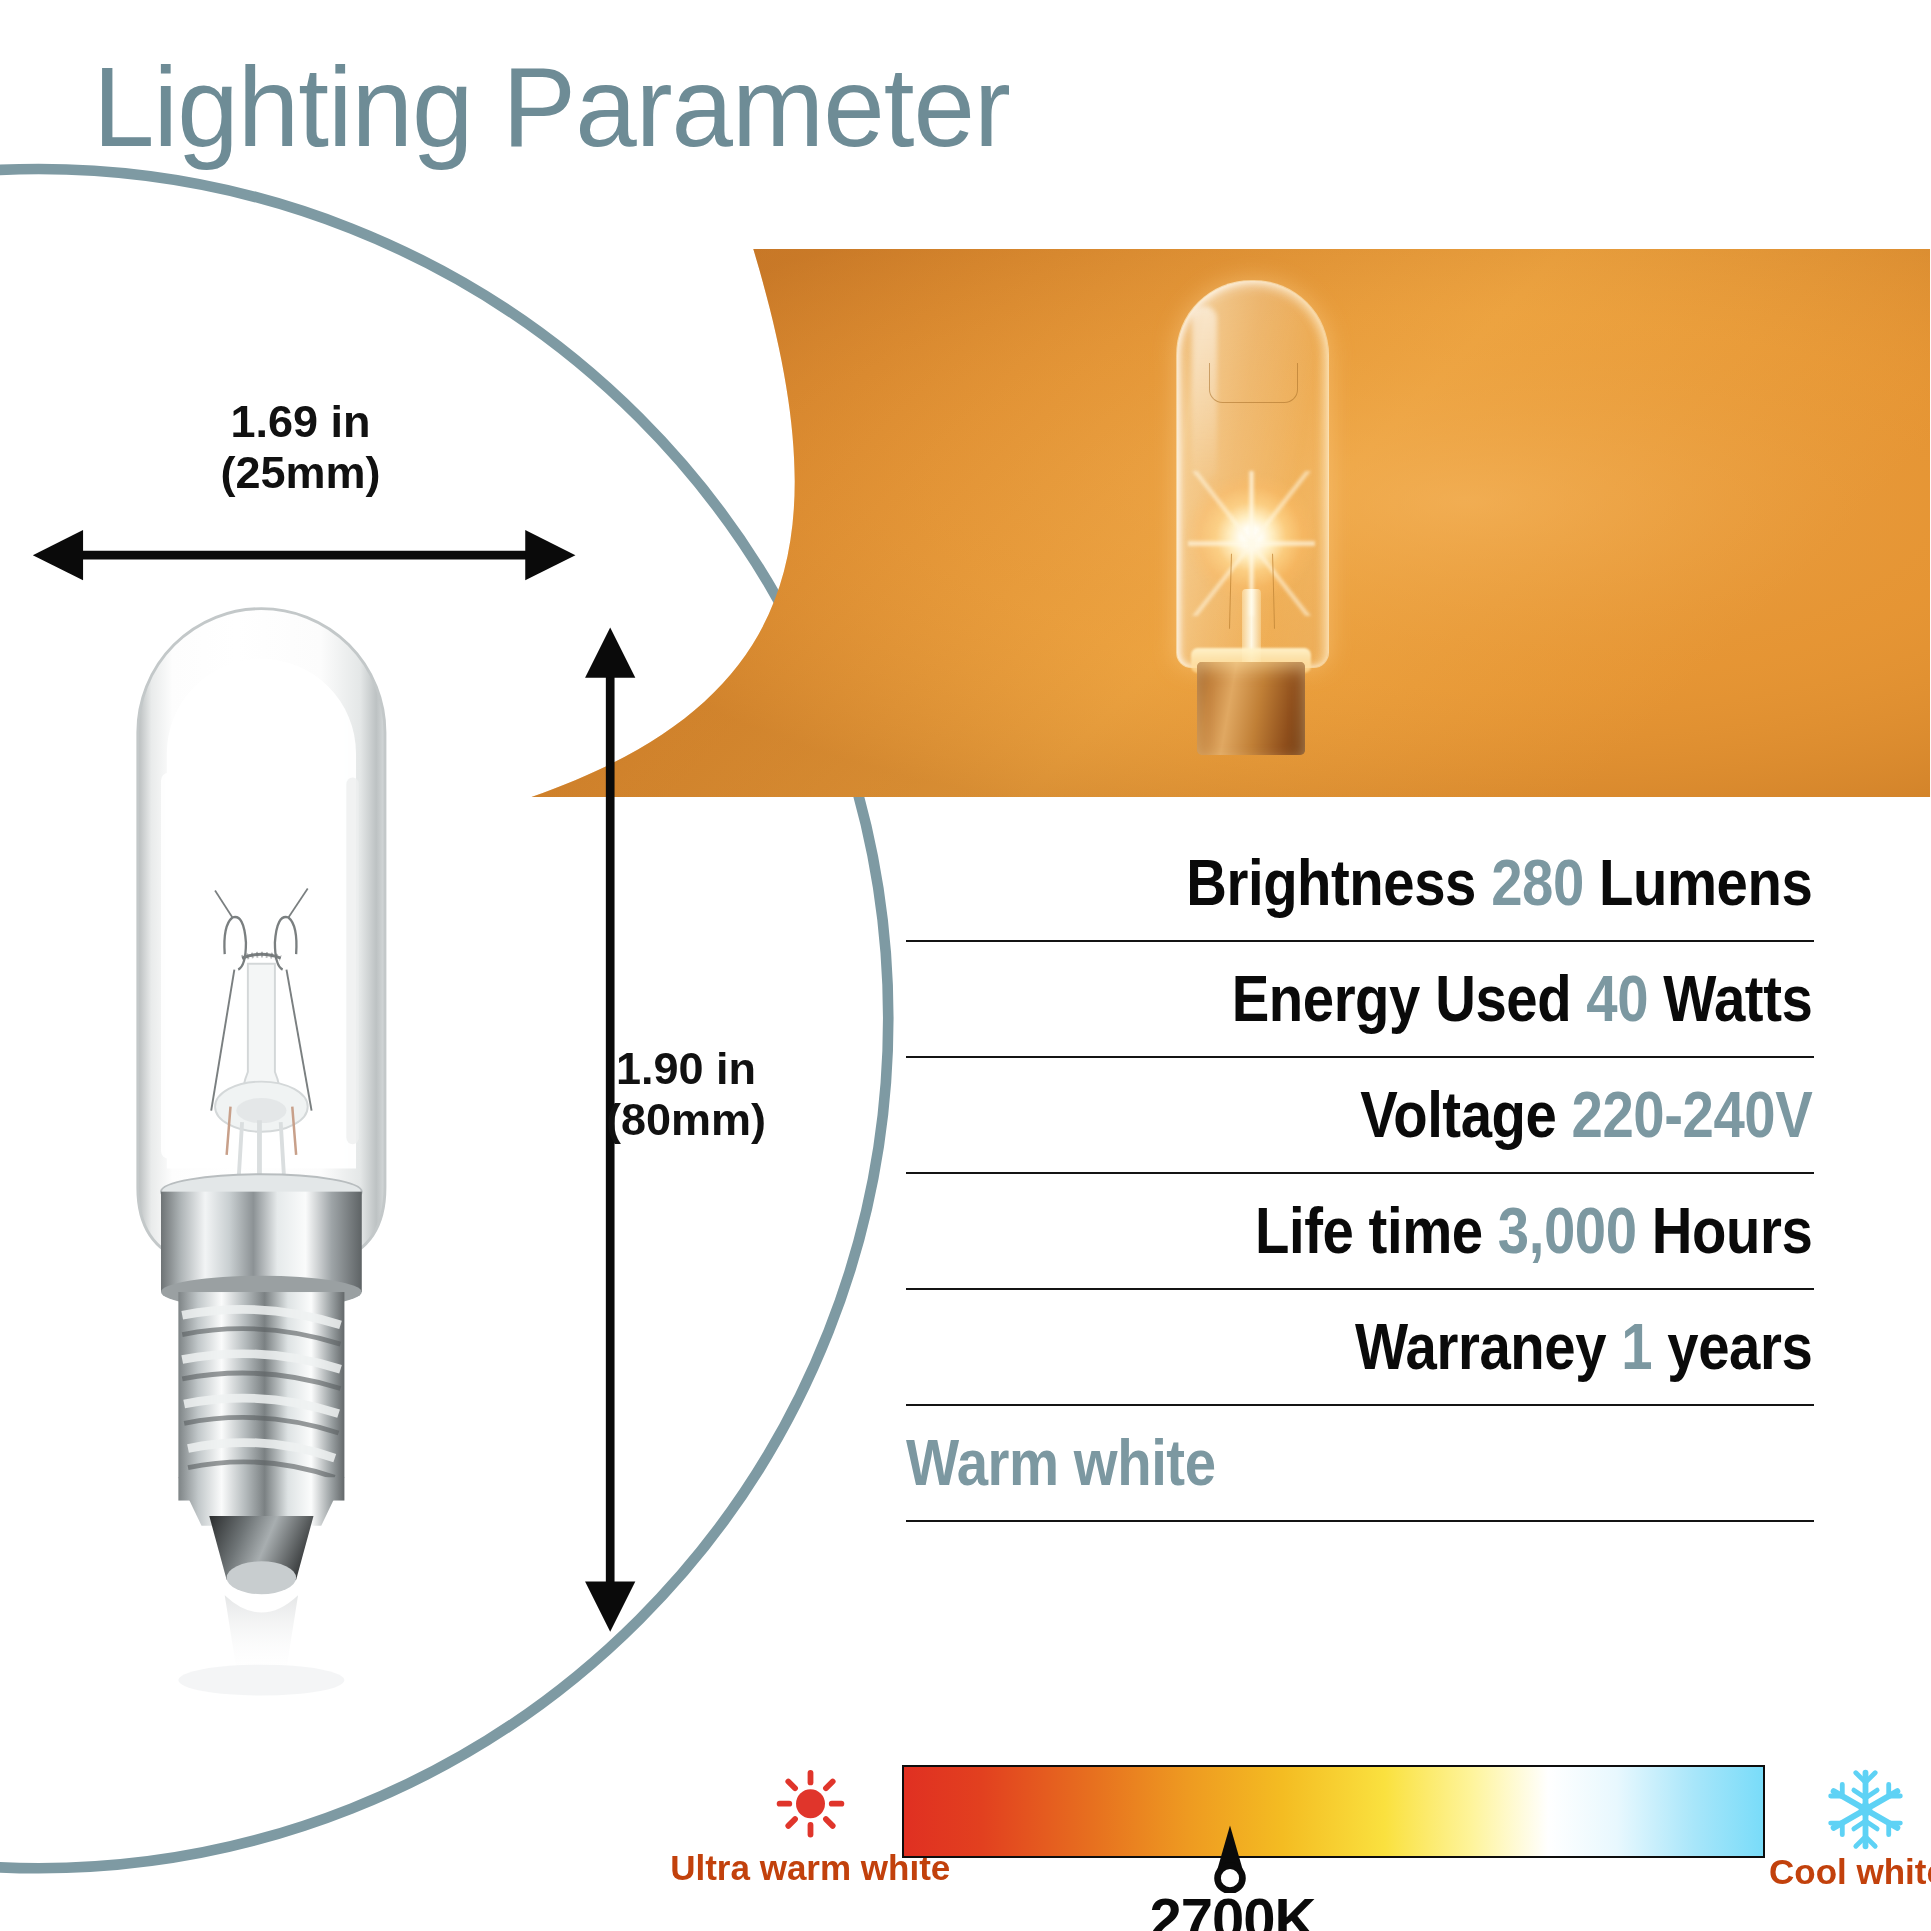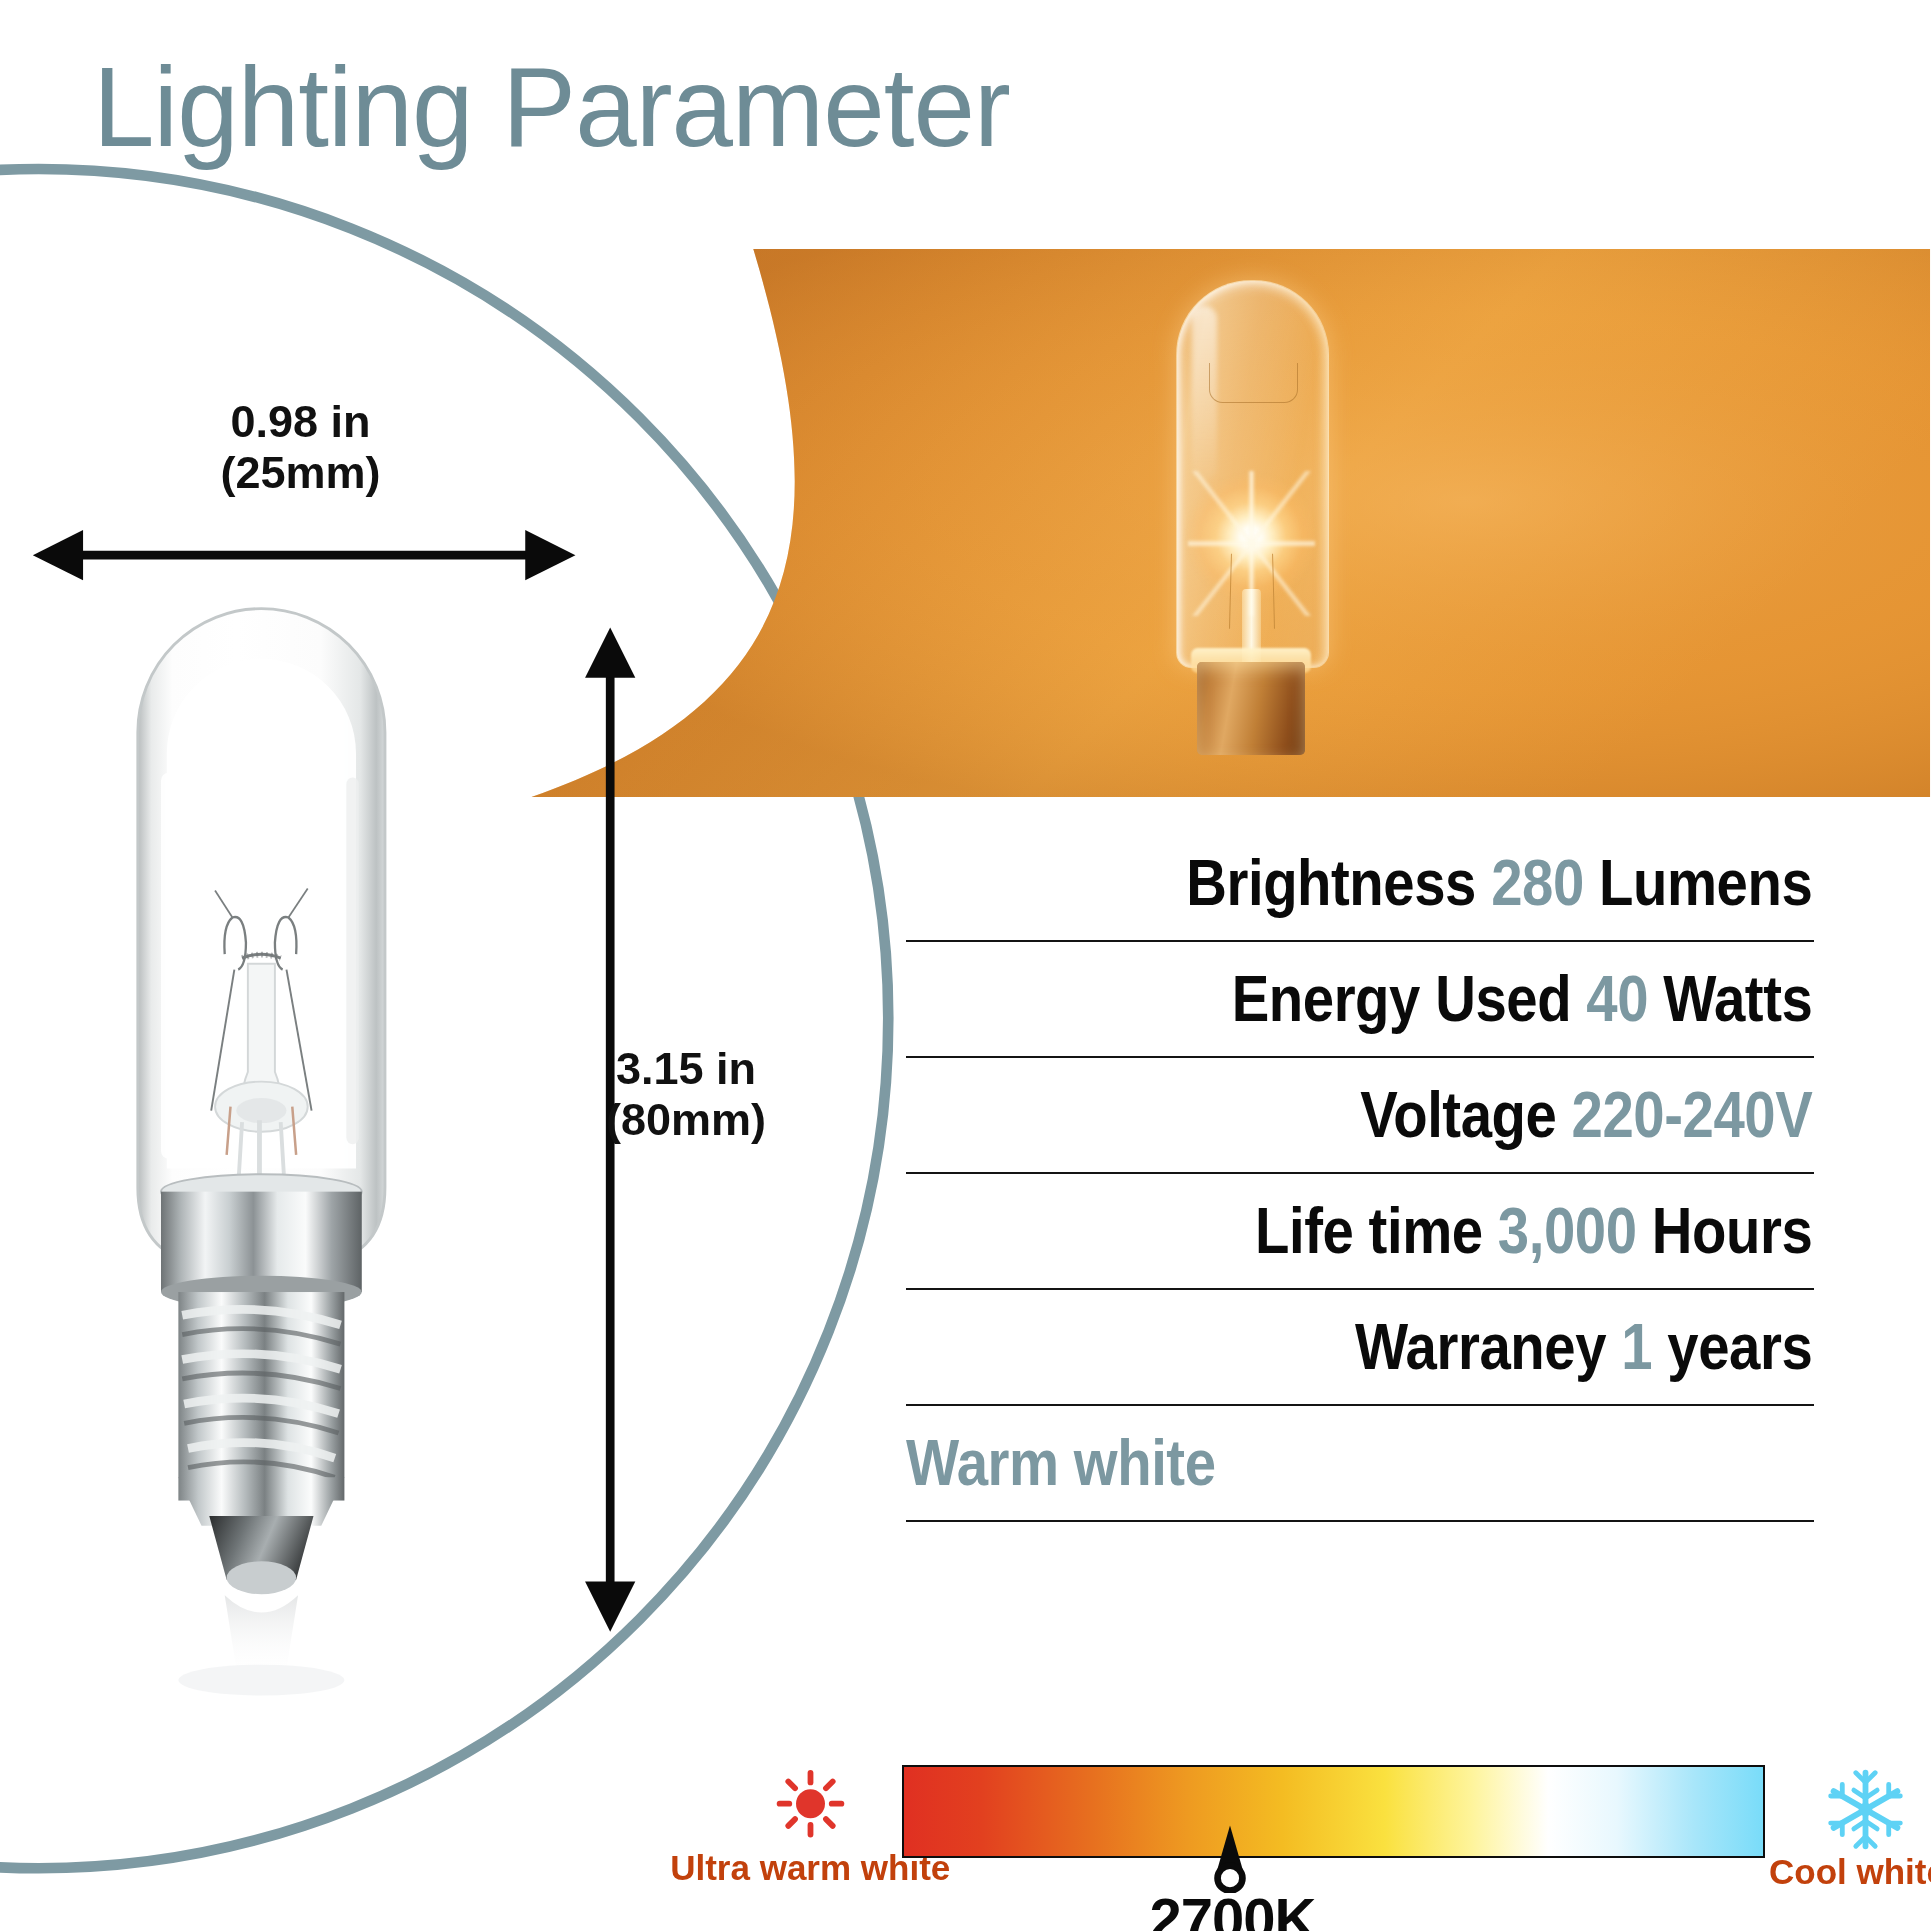--- a/index.html
+++ b/index.html
@@ -324,23 +324,23 @@
       <polygon points="596,575 544,549 544,601" stroke="none"></polygon>
     </g>
 
     <g stroke="#0a0a0a" stroke-width="9" fill="#0a0a0a">
       <line x1="632" y1="690" x2="632" y2="1645"></line>
       <polygon points="632,650 606,702 658,702" stroke="none"></polygon>
       <polygon points="632,1690 606,1638 658,1638" stroke="none"></polygon>
     </g>
   </svg>
 
-  <div class="dimlabel" id="dim-w">0.98 in
+  <div class="dimlabel" id="dim-w">1.69 in
 (25mm)</div>
-  <div class="dimlabel" id="dim-h">3.15 in
+  <div class="dimlabel" id="dim-h">1.90 in
 (80mm)</div>
 
   <div class="specs">
     <div class="specrow">
       <div class="spectext">
         <span>Brightness</span>
         <span class="v">280</span>
         <span>Lumens</span>
       </div>
     </div>

